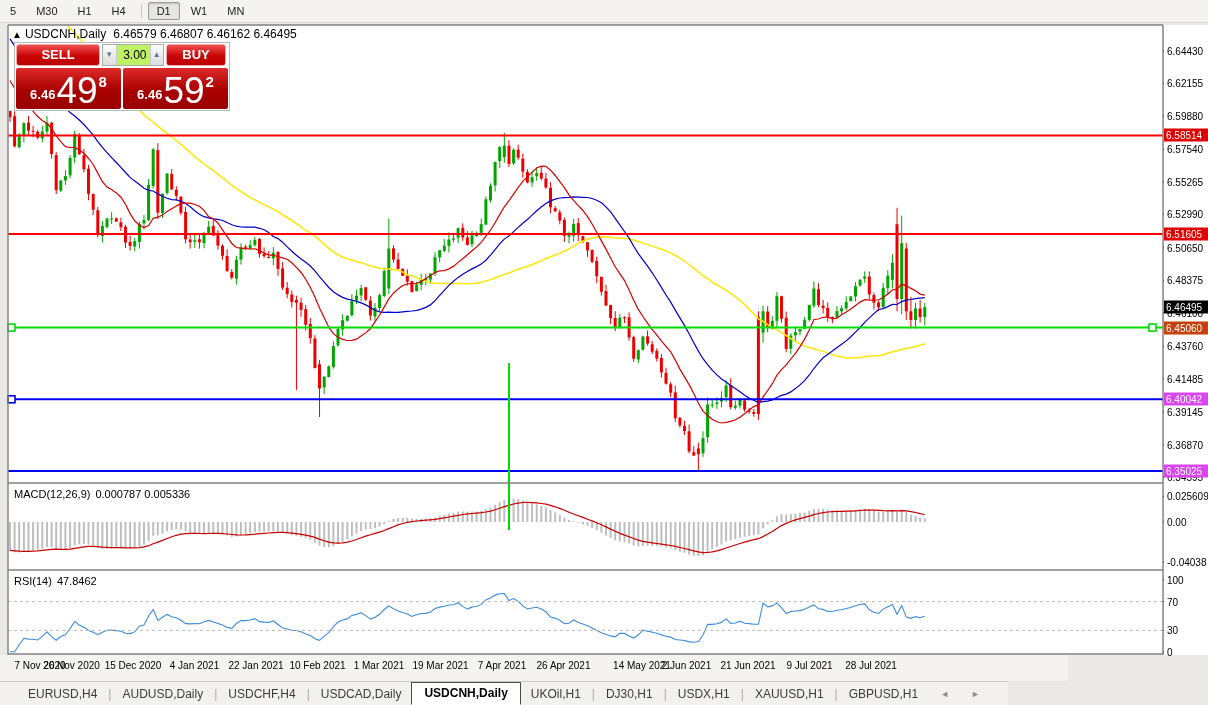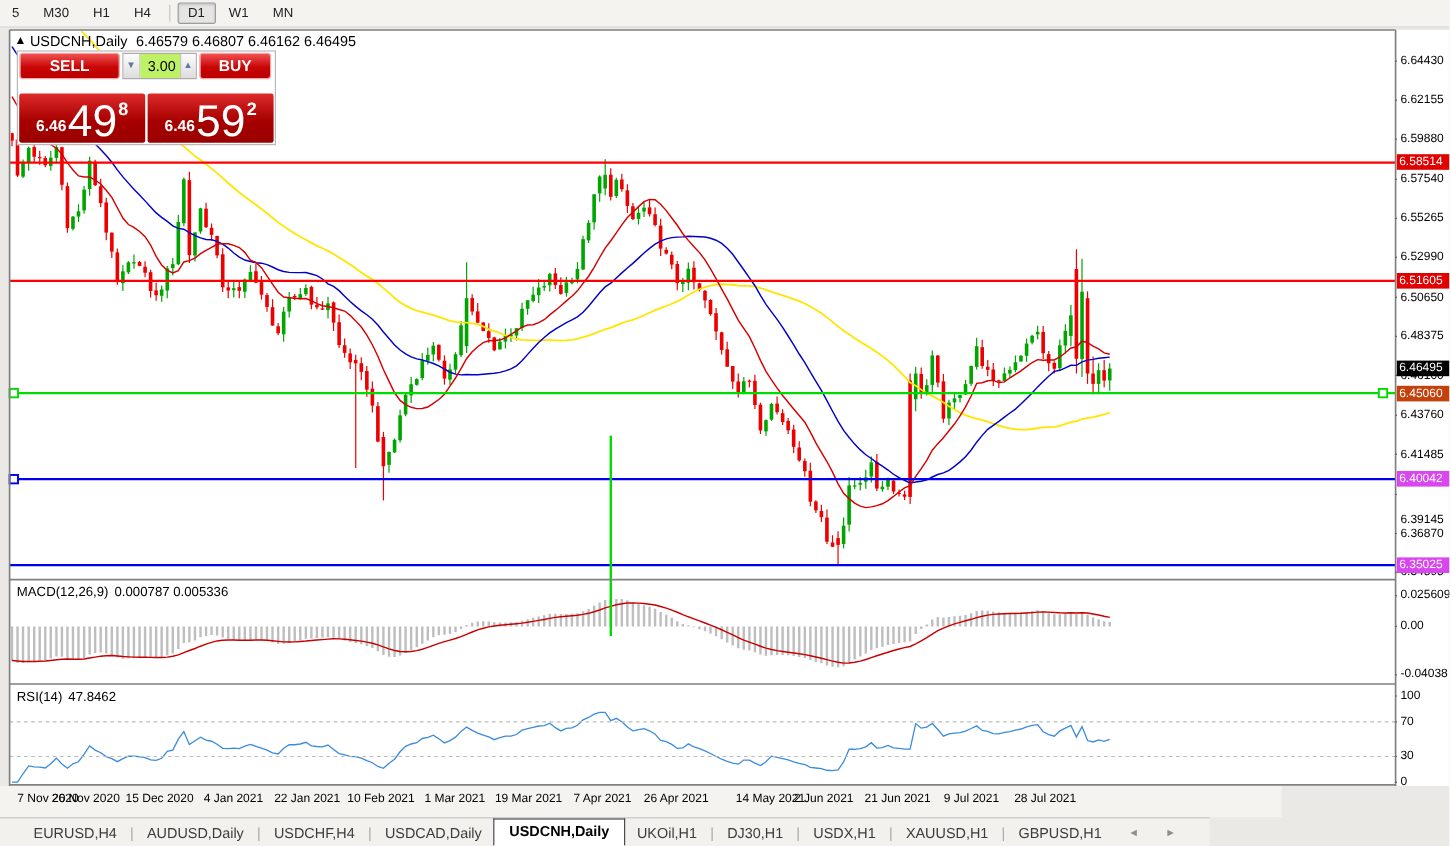--- a/index.html
+++ b/index.html
@@ -28,21 +28,21 @@
   .btn-trade{background:linear-gradient(#F05050,#C80505 55%,#BB0000);border:1px solid #F0A8A8;border-radius:3px;
     color:#FFF;font-size:13px;font-weight:bold;text-align:center;line-height:19px;box-sizing:border-box;}
   .btn-sell{width:84px;}
   .btn-buy{width:60px;}
   .vol-box{display:flex;width:62px;border:1px solid #ABABAB;background:#F0F0F0;box-sizing:border-box;}
   .vol-btn{width:15px;background:linear-gradient(#FCFCFC,#DDDDDD);color:#5B7A9D;font-size:8px;
     line-height:20px;text-align:center;border-right:1px solid #C9C9C9;}
   .vol-btn:last-child{border-right:none;border-left:1px solid #C9C9C9;}
   .vol-input{width:30px;border:none;background:#bef264;font-size:12px;text-align:right;padding:0 3px 0 0;
     color:#000;font-family:"Liberation Sans",sans-serif;}
-  .tp-row2{display:flex;gap:2px;margin-top:12px;height:41px;}
+  .tp-row2{display:flex;gap:2px;margin-top:2px;height:41px;}
   .price-box{flex:1;background:linear-gradient(#DD2A2A,#A80000 55%,#9A0000);border-radius:2px;color:#FFF;
     display:flex;align-items:flex-end;justify-content:center;padding-bottom:2px;}
   .pb-prefix{font-size:13px;font-weight:bold;margin:0 1px 5px 0;}
   .pb-big{font-size:37px;line-height:33px;}
   .pb-sup{font-size:15px;font-weight:bold;margin:0 0 17px 1px;}
 
   
   .axis-col{position:absolute;left:1164px;top:25px;width:44px;height:630px;background:#FFF;z-index:2;}
   .ax{position:absolute;left:3px;width:40px;font-size:10px;color:#000;transform:translateY(-50%);
     line-height:13px;white-space:nowrap;}
@@ -793,21 +793,21 @@
       <div class="ax" style="top: 58.487px;">6.62155</div>
       <div class="ax" style="top: 90.974px;">6.59880</div>
       <div class="ax" style="top: 124.389px;">6.57540</div>
       <div class="ax" style="top: 156.876px;">6.55265</div>
       <div class="ax" style="top: 189.363px;">6.52990</div>
       <div class="ax" style="top: 222.778px;">6.50650</div>
       <div class="ax" style="top: 255.265px;">6.48375</div>
       <div class="ax" style="top: 287.752px;">6.46100</div>
       <div class="ax" style="top: 321.168px;">6.43760</div>
       <div class="ax" style="top: 353.655px;">6.41485</div>
-      <div class="ax" style="top: 387.07px; margin-top: 21px;">6.39145</div>
+      <div class="ax" style="top: 387.07px;">6.39145</div>
       <div class="ax" style="top: 419.557px;">6.36870</div>
       <div class="ax" style="top: 452.044px;">6.34595</div>
       <div class="ax badge b-red" style="top: 110.48px;">6.58514</div>
       <div class="ax badge b-red" style="top: 209.141px;">6.51605</div>
       <div class="ax badge b-black" style="top: 282.112px;">6.46495</div>
       <div class="ax badge b-green" style="top: 302.604px;">6.45060</div>
       <div class="ax badge b-blue" style="top: 374.261px;">6.40042</div>
       <div class="ax badge b-blue" style="top: 445.903px;">6.35025</div>
       <div class="ax" style="top: 471.391px;">0.025609</div>
       <div class="ax" style="top: 497px;">0.00</div>

